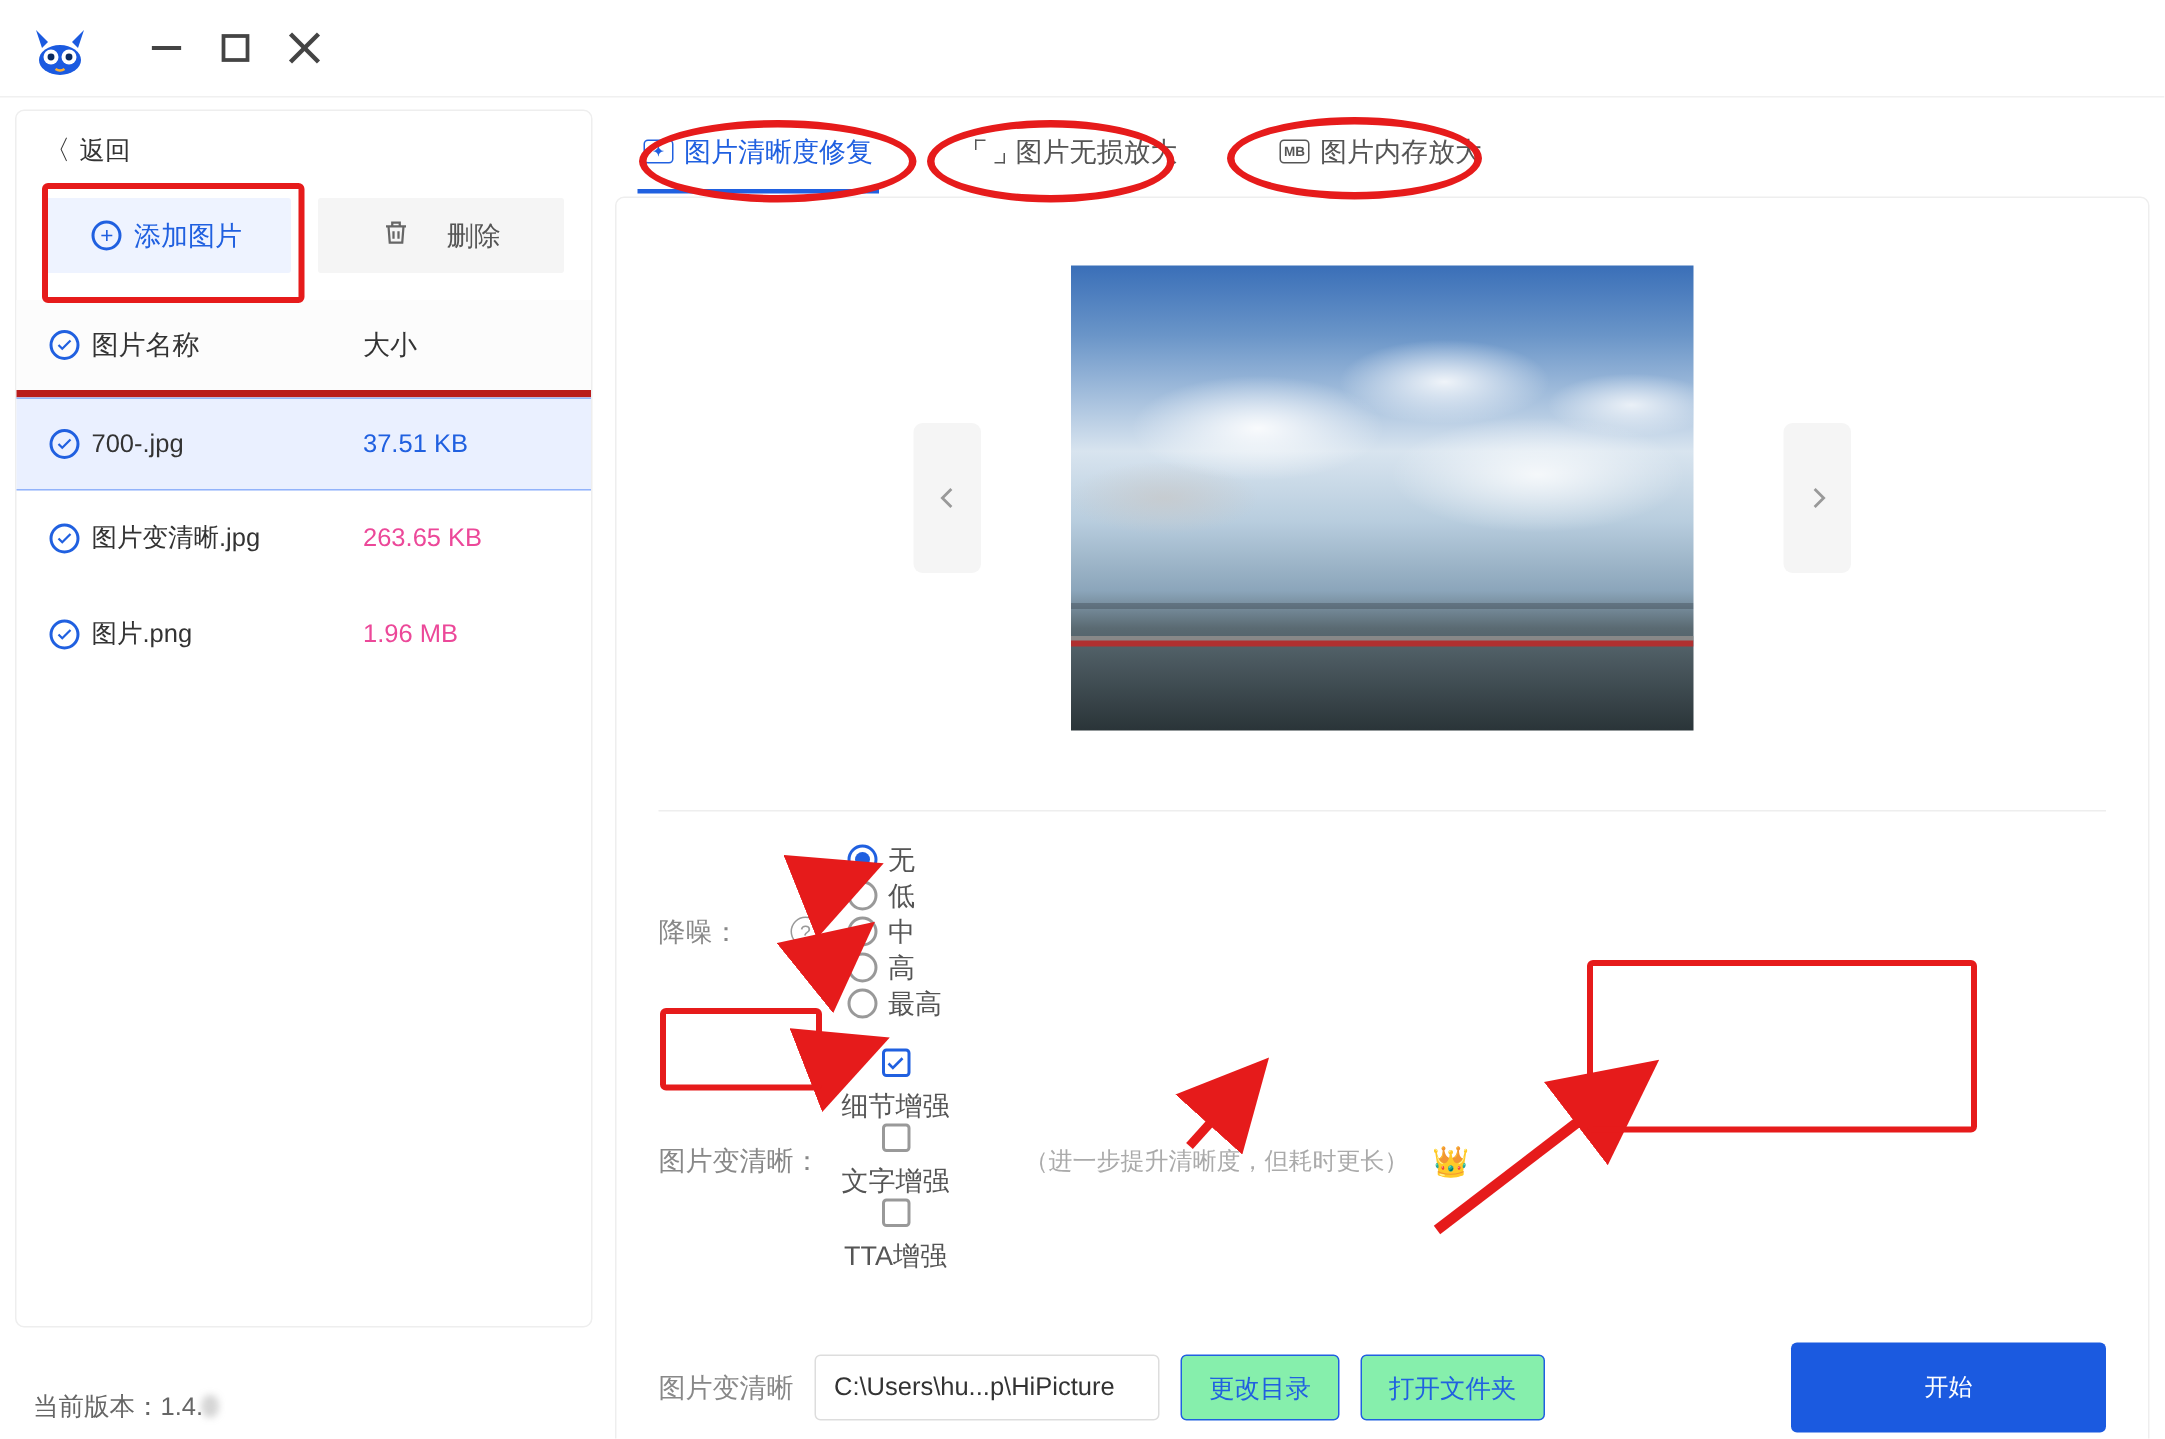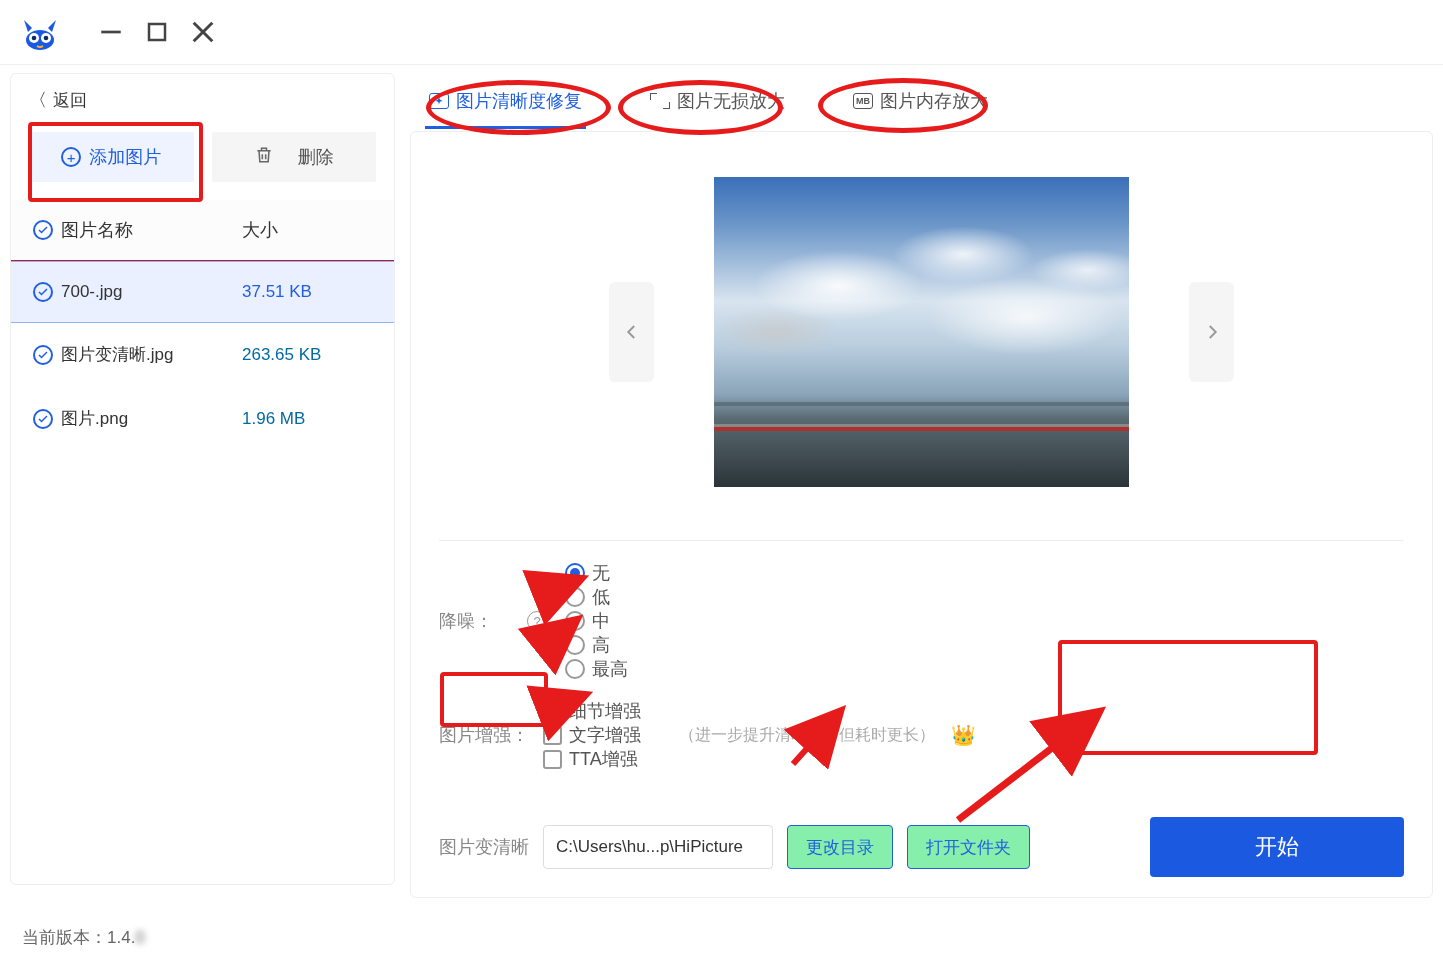--- a/index.html
+++ b/index.html
@@ -21,31 +21,31 @@
 
 .sidebar { width: 385px; border: 1px solid #eee; border-radius: 6px; background: #fff; display: flex; flex-direction: column; }
 .back-row { padding: 14px 18px 10px; font-size: 17px; color: #333; display: flex; align-items: center; gap: 6px; cursor: pointer; }
 .back-row .chev { font-size: 18px; }
 .sidebar-actions { display: flex; gap: 18px; padding: 10px 18px 18px; position: relative; }
 .add-btn { flex: 1; height: 50px; background: #eef3ff; color: #2060e0; border: none; font-size: 18px; display: flex; align-items: center; justify-content: center; gap: 8px; cursor: pointer; border-radius: 2px; }
 .del-btn { flex: 1; height: 50px; background: #f5f5f5; color: #555; border: none; font-size: 18px; display: flex; align-items: center; justify-content: center; gap: 24px; cursor: pointer; border-radius: 2px; }
 .plus-circle { width: 20px; height: 20px; border: 2px solid #2060e0; border-radius: 50%; display: inline-flex; align-items: center; justify-content: center; font-size: 15px; line-height: 1; }
 .trash-icon svg { width: 20px; height: 20px; }
 
-.list-header { display: flex; padding: 18px 22px; font-size: 18px; color: #333; border-bottom: 1px solid #b91c1c; background: #fcfcfc; }
+.list-header { display: flex; padding: 18px 22px; font-size: 18px; color: #333; border-bottom: 5px solid #b91c1c; background: #fcfcfc; }
 .col-name { flex: 1; display: flex; align-items: center; gap: 8px; }
 .col-size { width: 130px; }
 .check-icon { width: 20px; height: 20px; border: 2px solid #2060e0; border-radius: 50%; display: inline-flex; align-items: center; justify-content: center; color: #2060e0; }
 .check-icon svg { width: 12px; height: 12px; }
 
 .file-row { display: flex; padding: 20px 22px; font-size: 17px; color: #333; align-items: center; border-bottom: 1px solid transparent; }
 .file-row.selected { background: #eaf0ff; border: 1px solid #92b3fb; border-left: none; border-right: none; }
 .file-row.selected .file-size { color: #2060e0; }
 .file-name { flex: 1; display: flex; align-items: center; gap: 8px; }
-.file-size { width: 130px; color: #0369a1; }
+.file-size { width: 130px; color: #ec4899; }
 
 
 .right { flex: 1; display: flex; flex-direction: column; }
 .tabs { display: flex; gap: 60px; padding: 10px 15px 12px; }
 .tab { display: flex; align-items: center; gap: 7px; font-size: 18px; color: #555; cursor: pointer; padding: 6px 4px; position: relative; }
 .tab.active { color: #2060e0; }
 .tab.active::after { content: ""; position: absolute; left: 0; right: 0; bottom: -10px; height: 3px; background: #2060e0; }
 .tab-icon { width: 20px; height: 16px; border: 1.5px solid currentColor; border-radius: 3px; display: inline-flex; align-items: center; justify-content: center; font-size: 9px; font-weight: bold; line-height: 1; }
 .tab-icon.corners { position: relative; border: none; }
 .tab-icon.corners::before, .tab-icon.corners::after { content:""; position: absolute; width: 6px; height: 6px; border: 1.5px solid currentColor; }
@@ -62,32 +62,32 @@
 
 .divider { height: 1px; background: #eee; margin: 28px 0 20px; }
 
 .option-row { display: flex; align-items: center; gap: 14px; font-size: 18px; color: #555; margin-bottom: 18px; }
 .option-label { color: #888; min-width: 80px; }
 .help-icon { width: 20px; height: 20px; border: 1.5px solid #999; border-radius: 50%; display: inline-flex; align-items: center; justify-content: center; font-size: 13px; color: #999; margin-left: -6px; margin-right: 4px; }
 .radio-opt { display: flex; align-items: center; gap: 7px; margin-right: 18px; cursor: pointer; }
 .radio { width: 20px; height: 20px; border: 2px solid #999; border-radius: 50%; display: inline-flex; align-items: center; justify-content: center; }
 .radio.checked { border-color: #2060e0; }
 .radio.checked::after { content:""; width: 10px; height: 10px; background: #2060e0; border-radius: 50%; }
-.check-opt { display: flex; align-items: center; gap: 7px; margin-right: 24px; cursor: pointer; }
+.check-opt { display: flex; align-items: center; gap: 7px; margin-right: 36px; cursor: pointer; flex-direction: column; }
 .checkbox { width: 19px; height: 19px; border: 2px solid #999; border-radius: 3px; display: inline-flex; align-items: center; justify-content: center; }
 .checkbox.checked { border-color: #2060e0; background: #fff; }
 .checkbox.checked svg { width: 14px; height: 14px; stroke: #2060e0; }
 .hint-text { color: #aaa; font-size: 16px; }
 .crown { font-size: 20px; margin-left: 2px; }
 
 .bottom-row { display: flex; align-items: center; gap: 14px; margin-top: 28px; }
 .out-label { font-size: 18px; color: #888; }
 .out-path { flex: 0 0 230px; height: 44px; border: 1px solid #ddd; border-radius: 4px; padding: 0 12px; font-size: 17px; color: #333; display: flex; align-items: center; }
 .out-btn { height: 44px; padding: 0 18px; border: 1.5px solid #2060e0; background: #86efac; color: #2060e0; font-size: 17px; border-radius: 4px; cursor: pointer; }
-.start-btn { height: 60px; width: 254px; background: #1b5ae0; color: #fff; font-size: 22px; border: none; border-radius: 4px; cursor: pointer; margin-left: auto; }
+.start-btn { height: 60px; width: 210px; background: #1b5ae0; color: #fff; font-size: 16px; border: none; border-radius: 4px; cursor: pointer; margin-left: auto; }
 
 
 .footer { position: absolute; bottom: 10px; left: 22px; font-size: 17px; color: #666; }
 .ver-blur { filter: blur(3px); }
 
 
 .anno { position: absolute; pointer-events: none; z-index: 50; }
 .red-rect { border: 4px solid #e61b1b; border-radius: 4px; }
 .red-ellipse { border: 5px solid #e61b1b; border-radius: 50%; }
 .arrow-svg { position: absolute; z-index: 49; pointer-events: none; }
@@ -245,21 +245,21 @@
               <span>高</span>
             </span>
             <span class="radio-opt">
               <span class="radio"></span>
               <span>最高</span>
             </span>
           </span>
       </div>
 
       <div class="option-row">
-        <span class="option-label">图片增强：</span>
+        <span class="option-label">图片变清晰：</span>
         <span id="enhance-opts">
             <span class="check-opt">
               <span class="checkbox checked">
                 <svg viewBox="0 0 24 24" fill="none" stroke-width="3">
                   <polyline points="4 12 9 17 20 6"></polyline>
                 </svg>
               </span>
               <span>细节增强</span>
             </span>
             <span class="check-opt">

